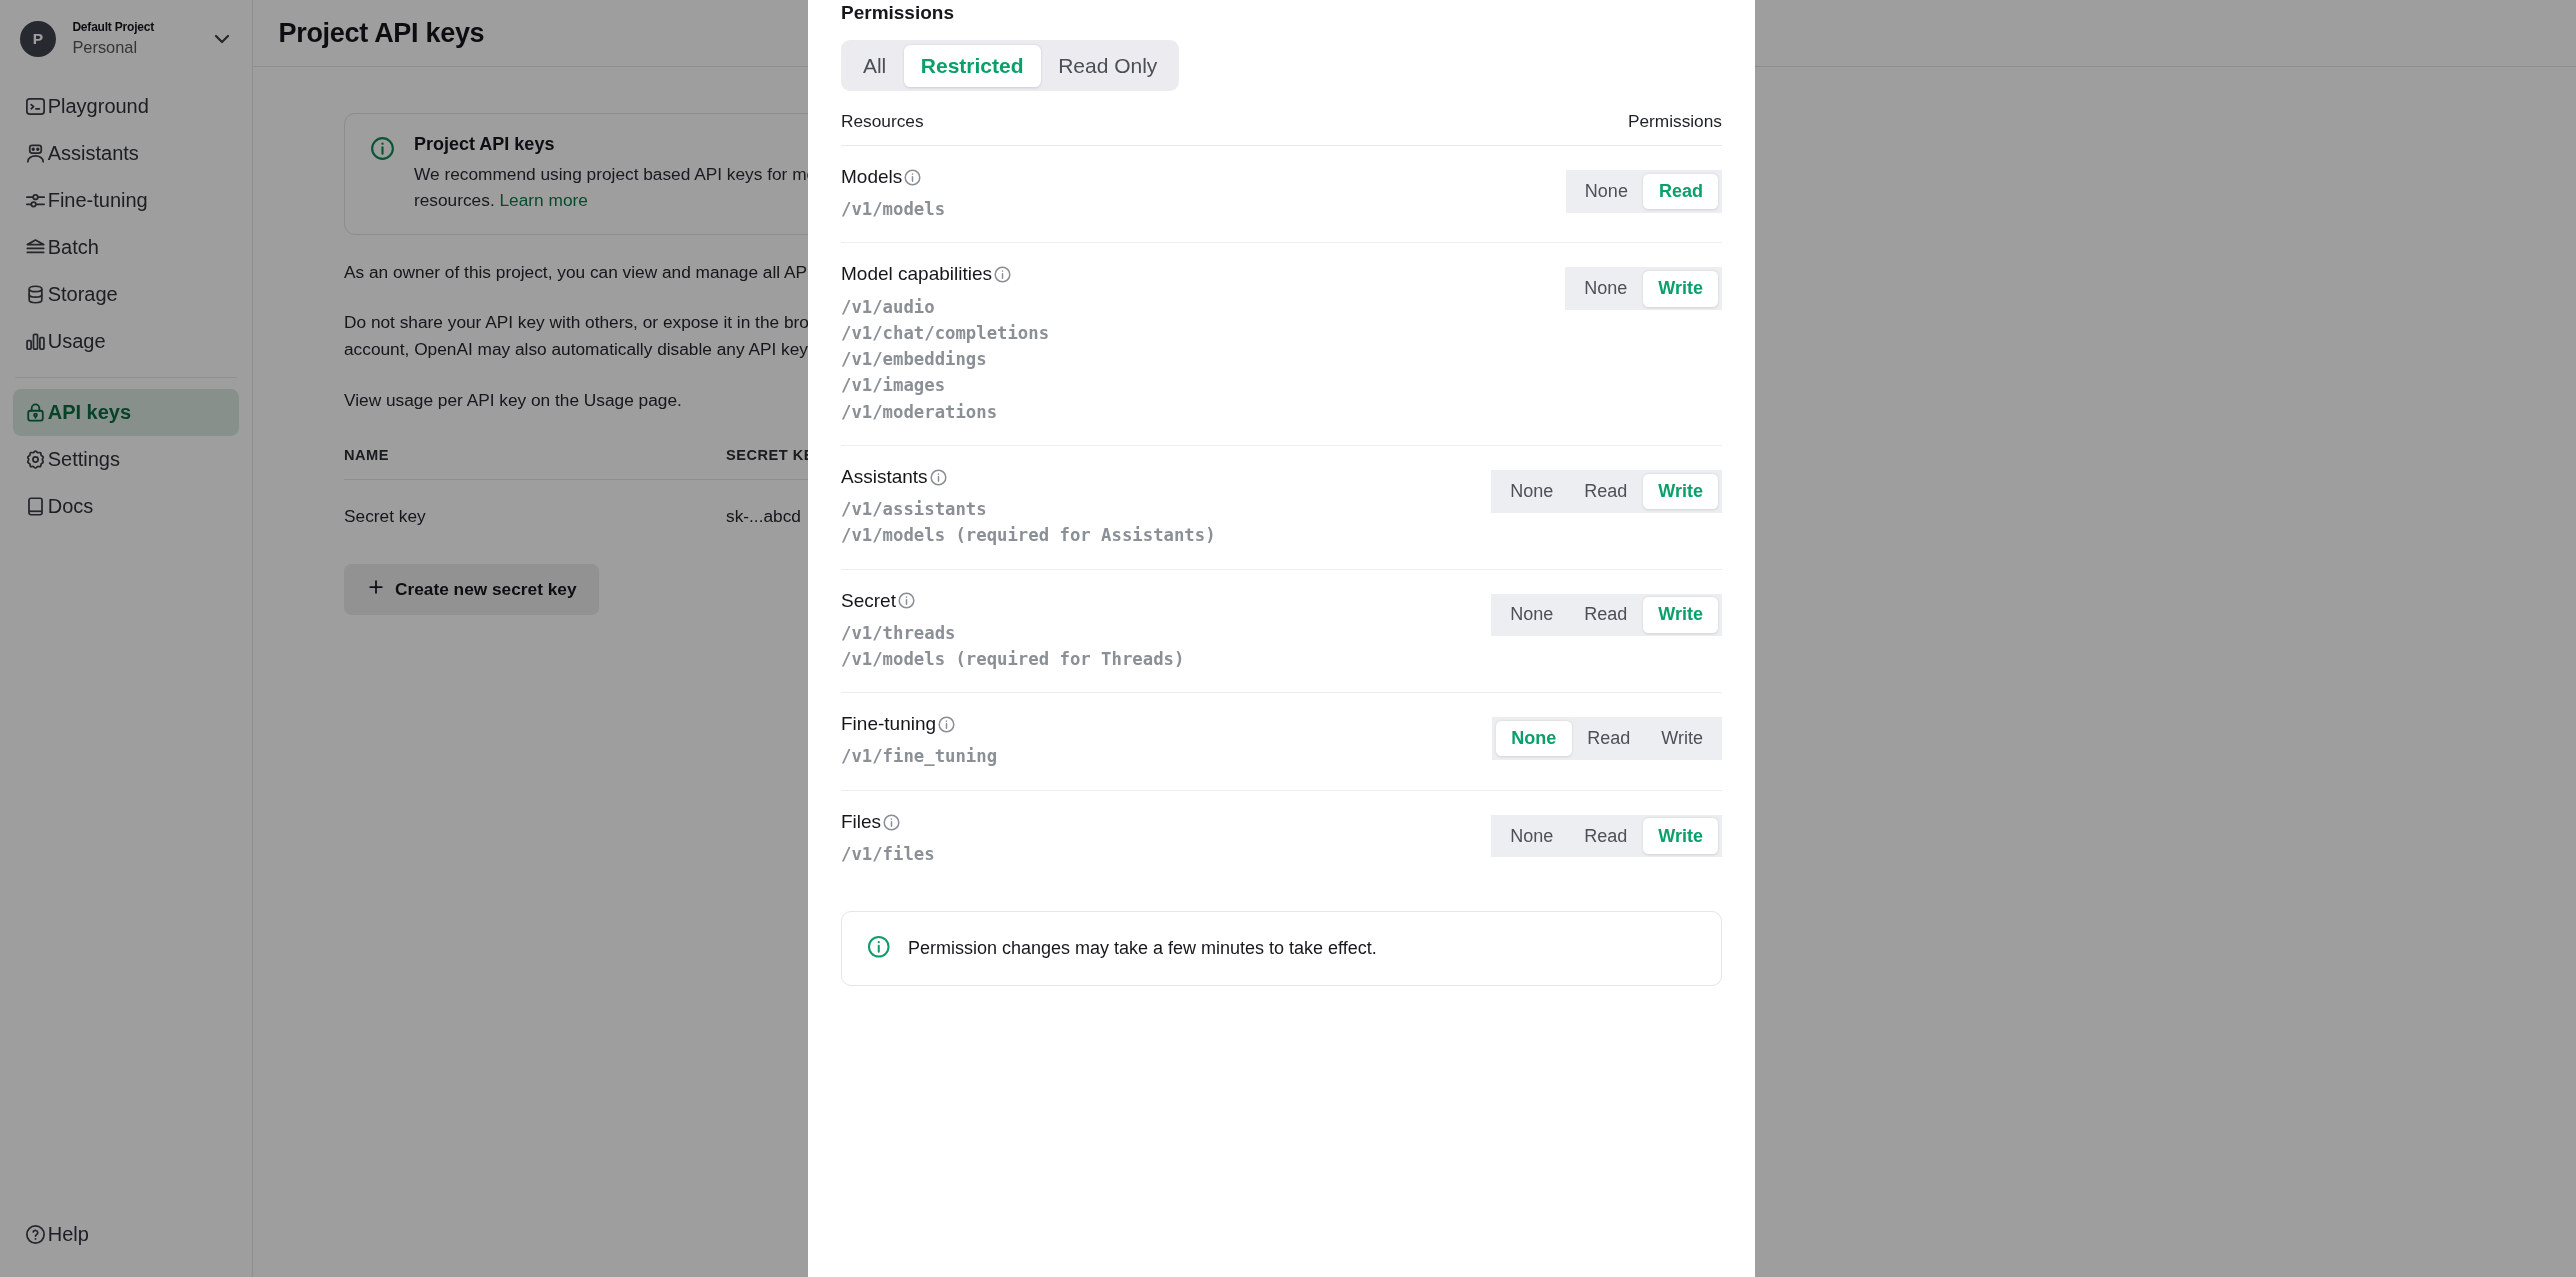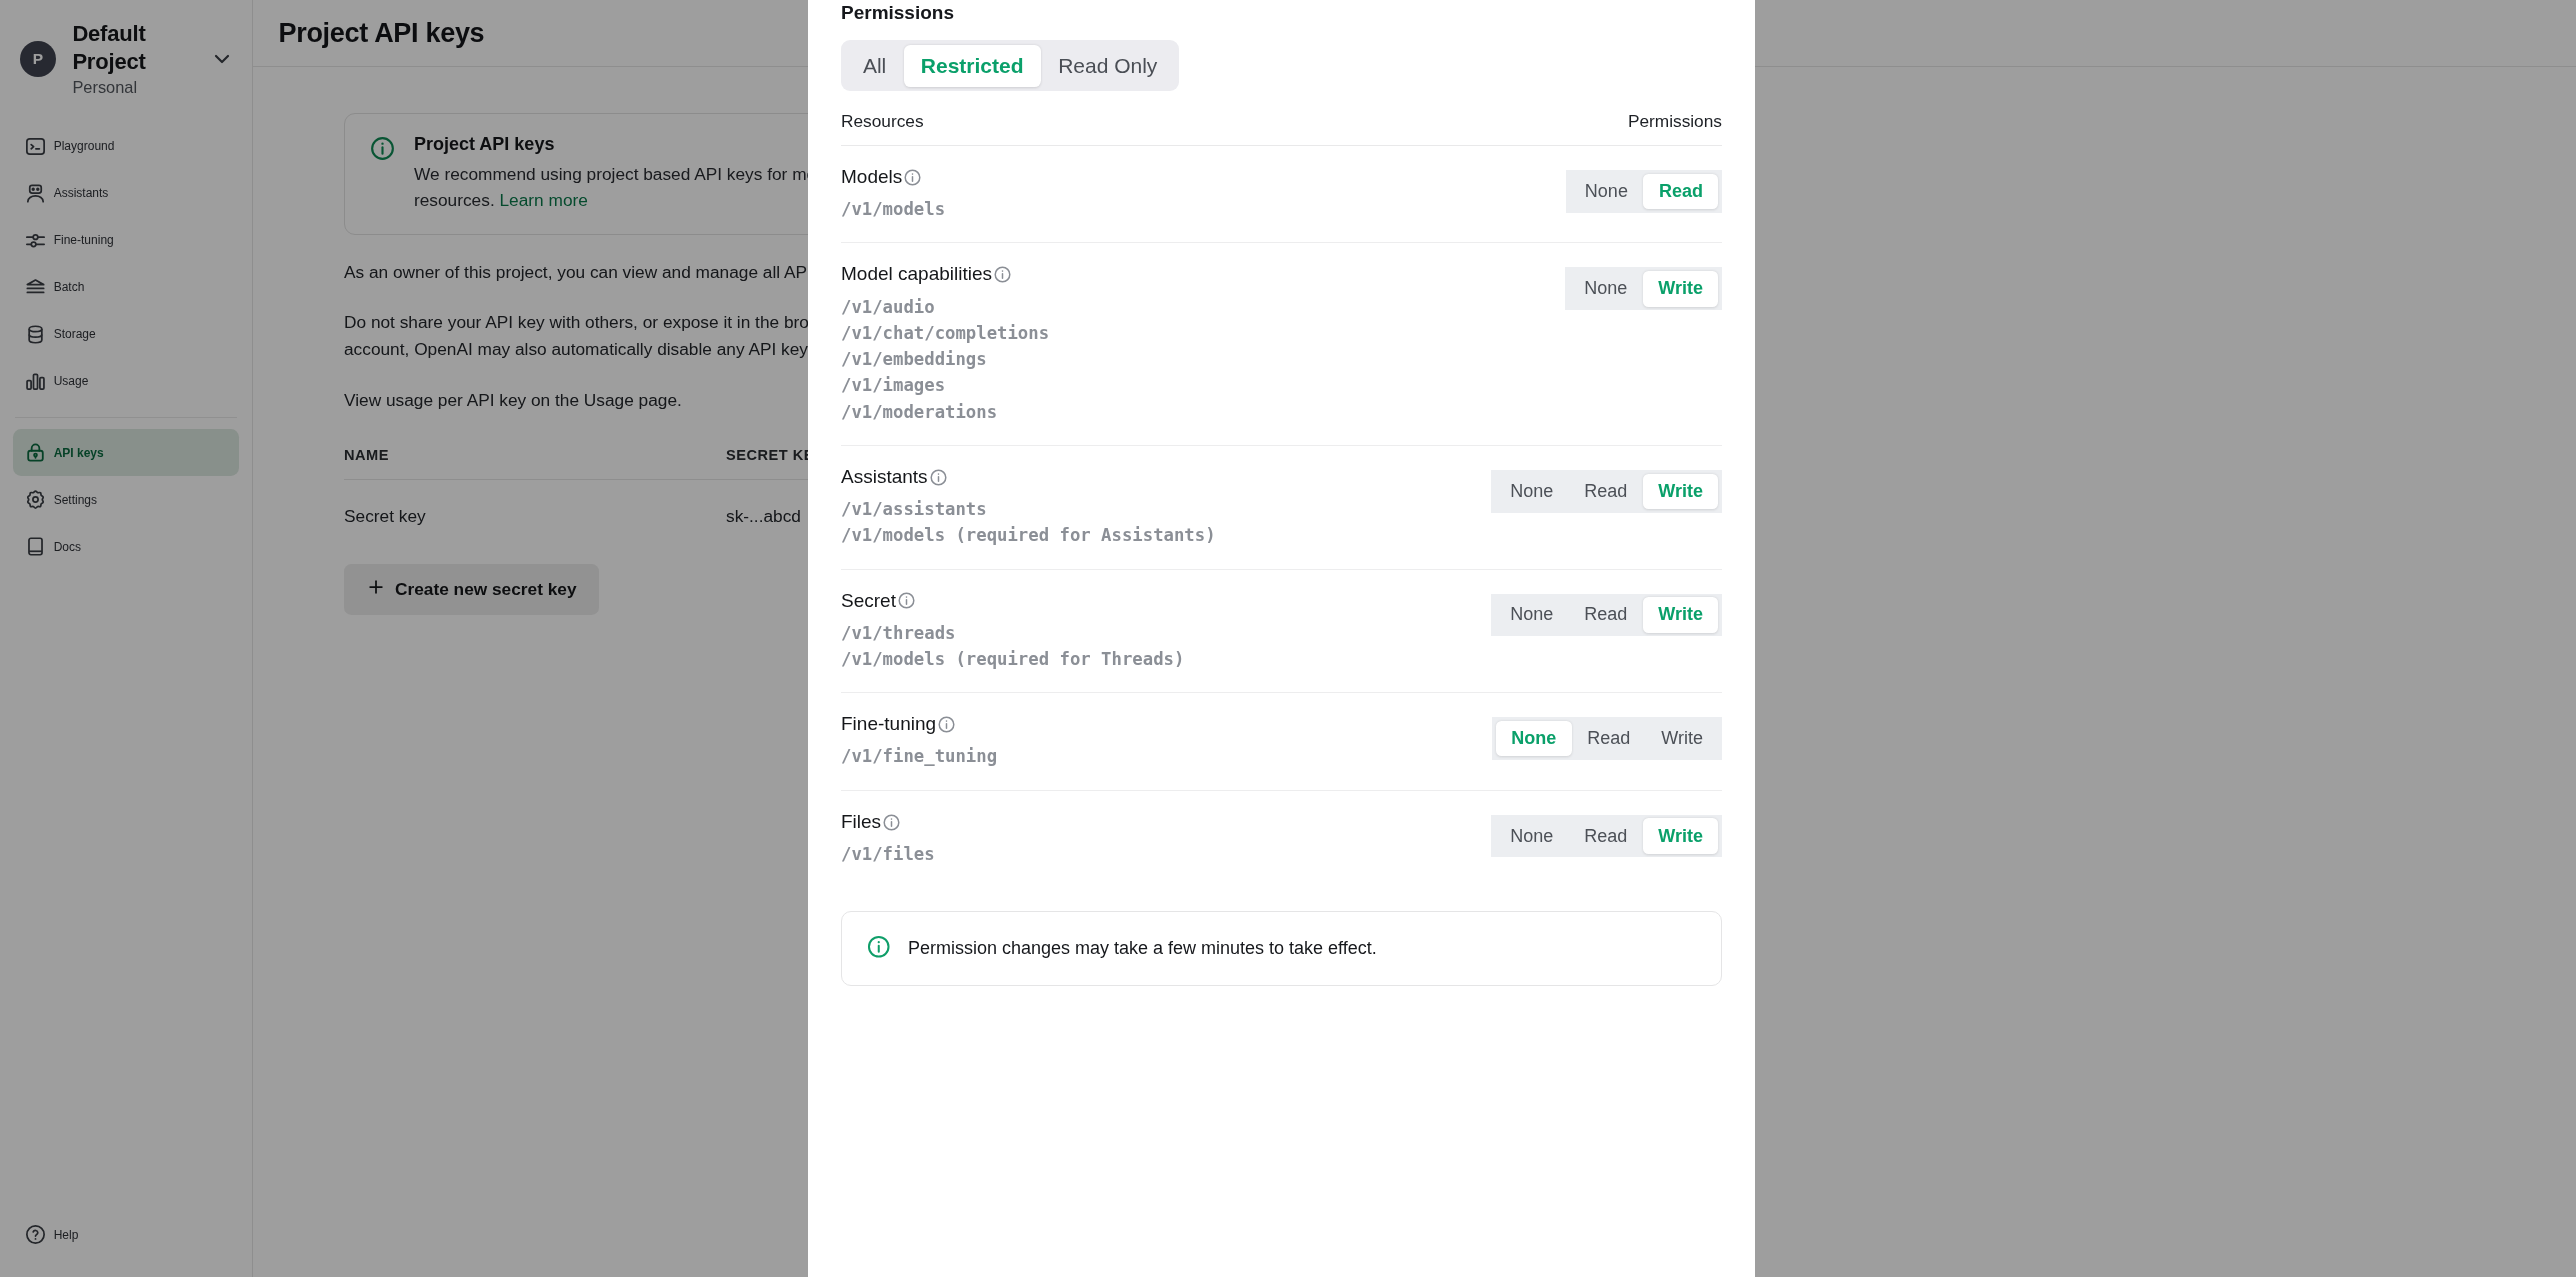--- a/index.html
+++ b/index.html
@@ -26,29 +26,29 @@
     display: flex; align-items: center; gap: 16.4px;
     padding: 20px 18px 18px 20px;
   }
   .proj-avatar {
     width: 36px; height: 36px; border-radius: 50%;
     background: #3f4350; color: #fff;
     display: flex; align-items: center; justify-content: center;
     font-size: 15.5px; font-weight: 600; flex: 0 0 36px;
   }
   .proj-text { flex: 1; line-height: 1.25; }
-  .proj-name { font-size: 22px; font-weight: 700; color: #15171a; letter-spacing: -0.2px;}
+  .proj-name { font-size: 12px; font-weight: 700; color: #15171a; letter-spacing: -0.2px;}
   .proj-sub { font-size: 16.4px; color: #53575e; margin-top: 1.8px; }
   .chev { width: 24px; height: 24px; color: #3b3f46; flex: 0 0 24px; }
 
   .nav { padding: 7.3px 12.7px 0 12.7px; }
   .nav-item {
-    display: flex; align-items: center; gap: 6px;
+    display: flex; align-items: center; gap: 0;
     height: 47px; padding: 0 11px; border-radius: 8.2px;
-    font-size: 12px; color: #2f3238; cursor: default;
+    font-size: 20px; color: #2f3238; cursor: default;
   }
   .nav-item .ic { width: 24px; height: 24px; flex: 0 0 24px; color:#3a3e45; display:flex; align-items:center; justify-content:center;}
   .nav-item.active { background: #dce8e0; color: #0b6b40; font-weight: 600; }
   .nav-item.active .ic { color: #0b6b40; }
   .nav-sep { height: 0.9px; background: #e8e8e8; margin: 12.7px 14.6px 11px 14.6px; }
   .nav-spacer { flex: 1; }
   .nav-bottom { padding: 0 12.7px 20px 12.7px; }
 
   
   .main { flex: 1; height: 912px; position: relative; background:#fff; }

